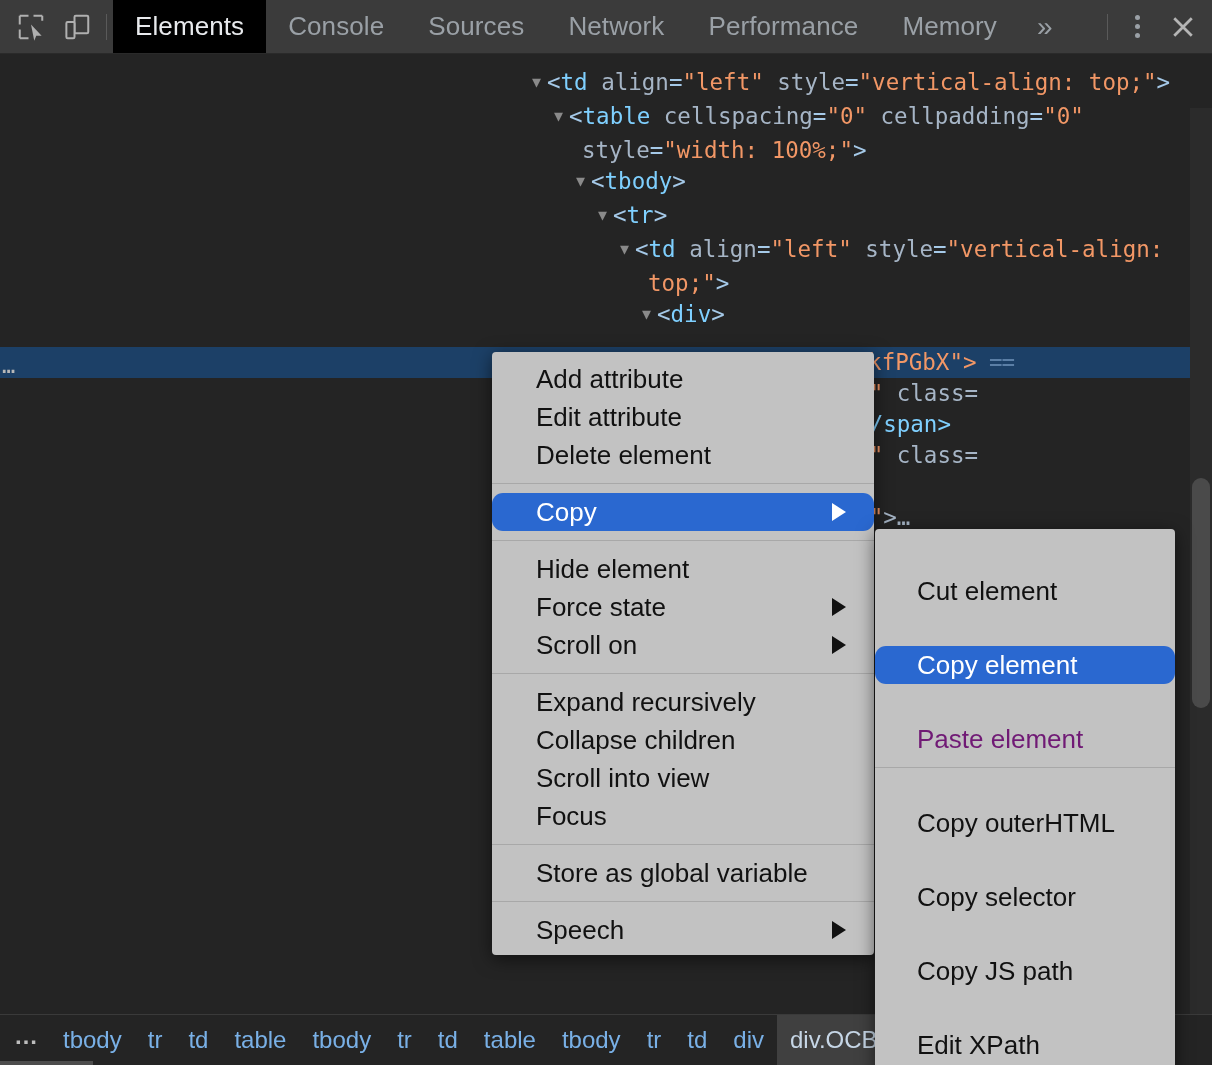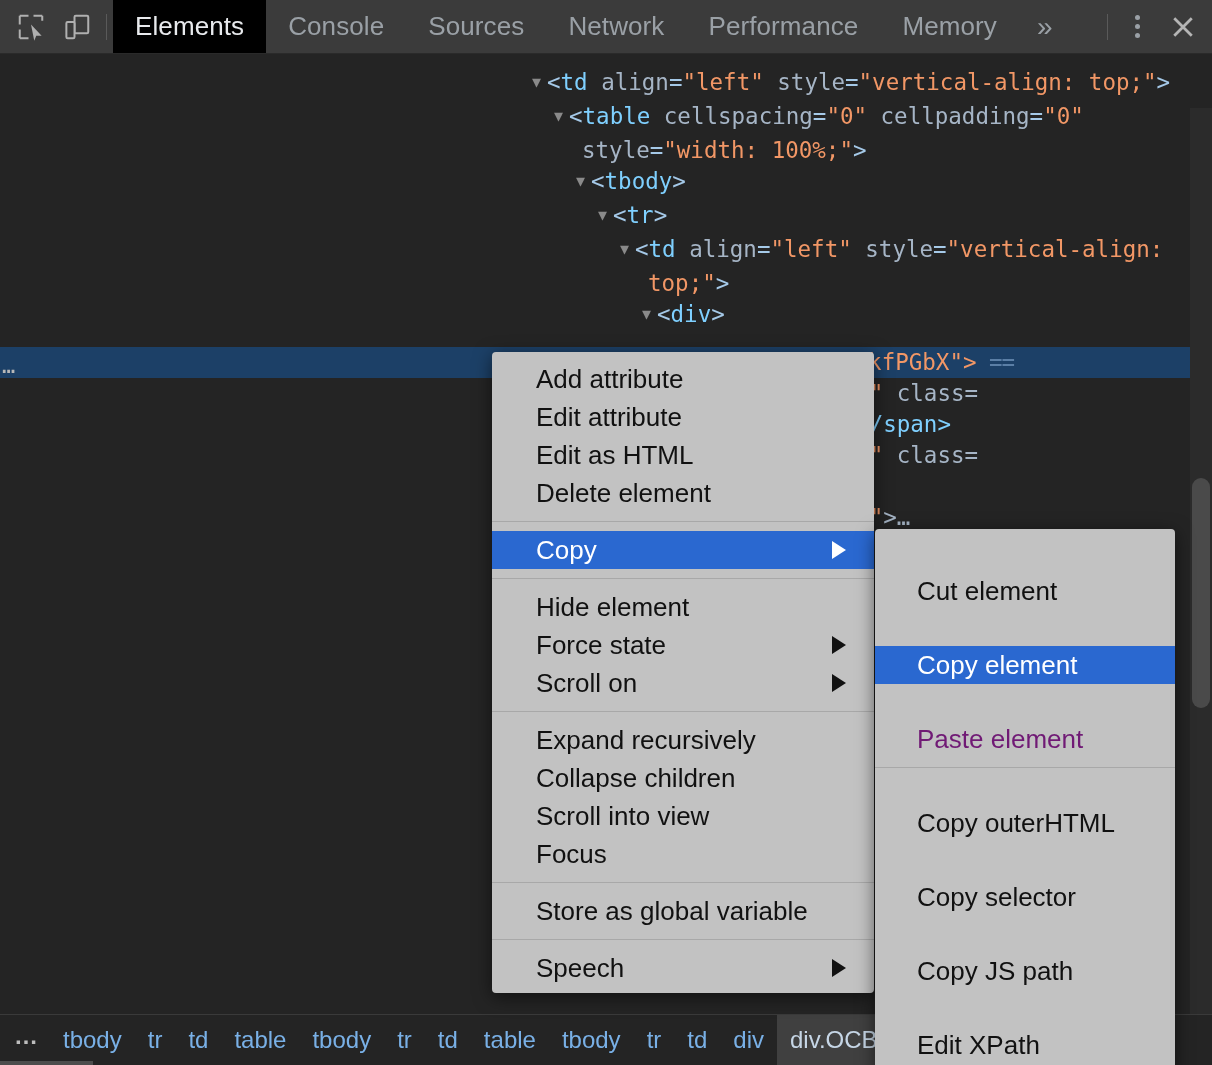--- a/index.html
+++ b/index.html
@@ -99,21 +99,21 @@
     padding: 8px 0 6px 0;
     z-index: 30;
     overflow: hidden;
   }
   .mi {
     display: flex; align-items: center;
     height: 38px; padding: 0 18px 0 44px;
     font-size: 26px; color: #111;
     cursor: default; position: relative;
   }
-  .mi.highlight { background: #2a68d0; color: #ffffff; }
+  .mi.highlight { background: #2a68d0; color: #ffffff; border-radius: 11px; }
   .mi.disabled { color: #701a75; }
   .mi .arrow {
     position: absolute; right: 28px; top: 50%;
     transform: translateY(-50%);
     width: 0; height: 0;
     border-top: 9px solid transparent;
     border-bottom: 9px solid transparent;
     border-left: 14px solid #111;
   }
   .mi.highlight .arrow { border-left-color: #ffffff; }
@@ -231,23 +231,20 @@
 </div>
 
 <div class="ctx-menu" id="ctx-menu">
     <div class="mi">
       <span>Add attribute</span>
     </div>
     <div class="mi">
       <span>Edit attribute</span>
     </div>
     <div class="mi">
-      <span>Edit as HTML</span>
-    </div>
-    <div class="mi">
       <span>Delete element</span>
     </div>
     <div class="mi-sep"></div>
     <div class="mi highlight">
       <span>Copy</span>
       <span class="arrow"></span>
     </div>
     <div class="mi-sep"></div>
     <div class="mi">
       <span>Hide element</span>

